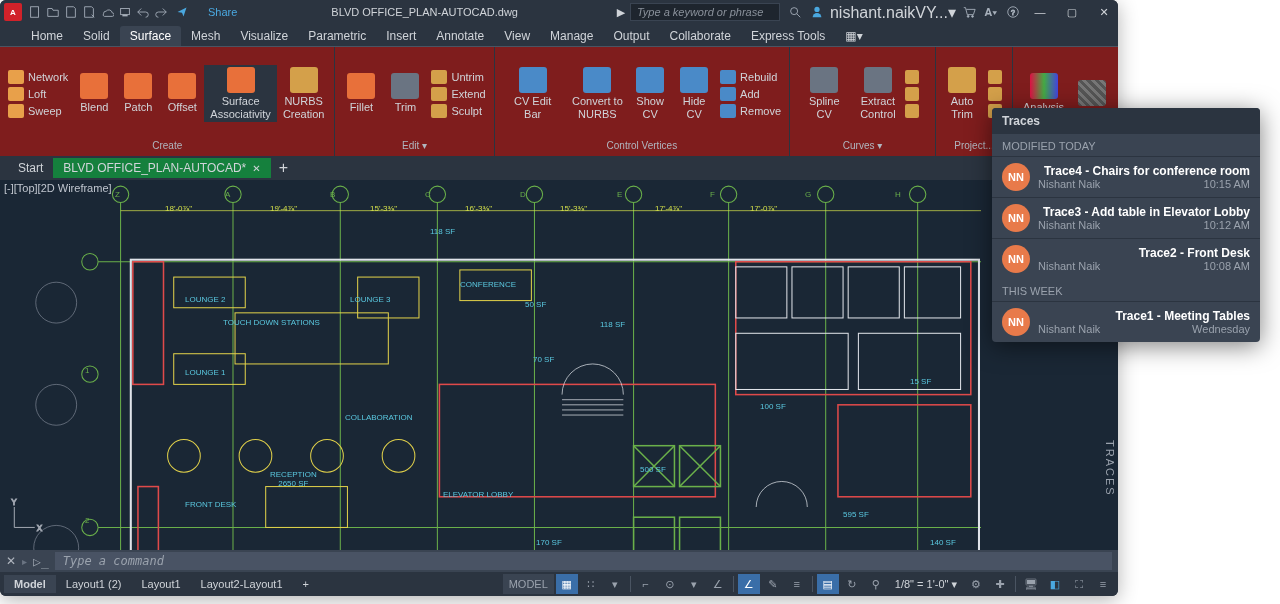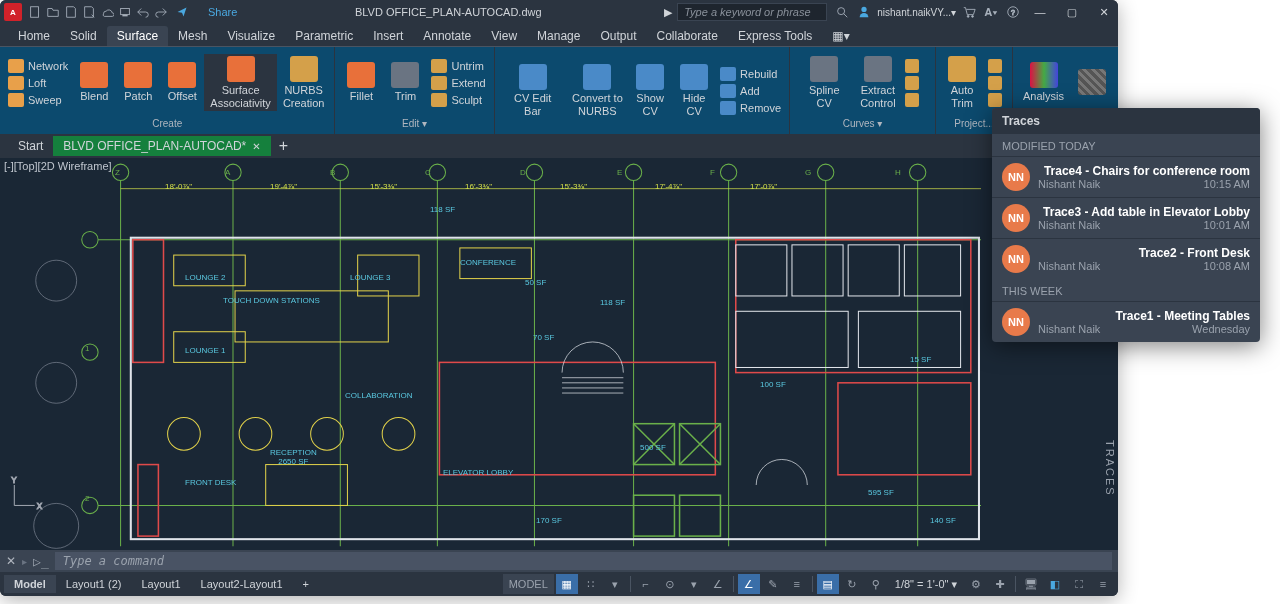--- a/index.html
+++ b/index.html
@@ -8,30 +8,30 @@
 
 
 .titlebar { height:24px; background:#2b3440; display:flex; align-items:center; color:#d0d4d9; font-size:11px; }
 .titlebar .logo { width:18px; height:18px; background:#d1222a; margin:0 4px; border-radius:2px; display:flex; align-items:center; justify-content:center; color:#fff; font-size:8px; font-weight:bold; }
 .titlebar .qicon { width:18px; height:18px; display:flex; align-items:center; justify-content:center; cursor:pointer; color:#a7b0bb; }
 .titlebar .qicon svg { width:14px; height:14px; }
 .titlebar .share { color:#4aa8e0; margin-left:6px; cursor:pointer; display:flex; align-items:center; gap:20px; }
 .titlebar .filename { flex:0 0 auto; margin-left:auto; margin-right:auto; color:#d0d4d9; }
 .titlebar .searchbox { background:#1e252e; border:1px solid #3a4452; height:18px; width:150px; padding:0 6px; color:#8a919b; font-style:italic; font-size:11px; display:flex; align-items:center; }
 .titlebar .right { display:flex; align-items:center; gap:4px; margin-left:6px; }
-.titlebar .username { color:#d0d4d9; font-size:10px; }
+.titlebar .username { color:#d0d4d9; font-size:16px; }
 .titlebar .winbtn { width:28px; height:18px; display:flex; align-items:center; justify-content:center; cursor:pointer; }
 
 
-.ribbontabs { height:22px; background:#2b3440; display:flex; align-items:flex-end; padding-left:8px; gap:0; }
+.ribbontabs { height:22px; background:#2b3440; display:flex; align-items:flex-end; padding-left:21px; gap:0; }
 .ribbontabs .tab { padding:3px 10px; font-size:12px; color:#d0d4d9; cursor:pointer; }
 .ribbontabs .tab.active { background:#3a4452; color:#fff; border-radius:3px 3px 0 0; }
 
 
-.ribbon { height:88px; background:#0c4a6e; display:flex; border-top:1px solid #4a5462; }
+.ribbon { height:110px; background:#7f1d1d; display:flex; border-top:1px solid #4a5462; }
 .ribgroup { border-right:1px solid #2b3440; display:flex; flex-direction:column; }
 .ribgroup .content { flex:1; display:flex; align-items:center; padding:2px 4px; }
 .ribgroup .label { height:16px; text-align:center; font-size:10px; color:#b0b6bf; }
 .smallbtns { display:flex; flex-direction:column; gap:1px; }
 .smallbtn { display:flex; align-items:center; gap:4px; padding:1px 4px; font-size:11px; color:#d0d4d9; cursor:pointer; white-space:nowrap; }
 .smallbtn .ic { width:16px; height:14px; background:#e8a04a; border-radius:2px; }
 .smallbtn .ic.blue { background:#4a8ac8; }
 .smallbtn .ic.gold { background:#d4a04a; }
 .bigbtn { display:flex; flex-direction:column; align-items:center; justify-content:center; padding:2px 6px; cursor:pointer; font-size:11px; color:#d0d4d9; gap:2px; min-width:44px; }
 .bigbtn.active { background:#2b3440; }
@@ -296,20 +296,21 @@
           <div class="smallbtn">
               <div class="ic blue"></div>
               <span>Add</span>
             </div>
           <div class="smallbtn">
               <div class="ic blue"></div>
               <span>Remove</span>
             </div>
         </div>
       </div>
+      <div class="label">Control Vertices</div>
     </div>
 
     <div class="ribgroup">
       <div class="content">
         <div class="bigbtn">
             <div class="bic gray"></div>
             <span>Spline CV</span>
           </div>
         <div class="bigbtn">
             <div class="bic gray"></div>
@@ -484,21 +485,21 @@
 2650 SF</span>
       <span style="position:absolute;left:185px;top:320px">FRONT DESK</span>
       <span style="position:absolute;left:460px;top:100px">CONFERENCE</span>
       <span style="position:absolute;left:443px;top:310px">ELEVATOR LOBBY</span>
       <span style="position:absolute;left:430px;top:47px">118 SF</span>
       <span style="position:absolute;left:525px;top:120px">50 SF</span>
       <span style="position:absolute;left:600px;top:140px">118 SF</span>
       <span style="position:absolute;left:533px;top:175px">70 SF</span>
       <span style="position:absolute;left:640px;top:285px">500 SF</span>
       <span style="position:absolute;left:536px;top:358px">170 SF</span>
-      <span style="position:absolute;left:868px;top:330px">595 SF</span>
+      <span style="position:absolute;left:843px;top:330px">595 SF</span>
       <span style="position:absolute;left:760px;top:222px">100 SF</span>
       <span style="position:absolute;left:930px;top:358px">140 SF</span>
       <span style="position:absolute;left:910px;top:197px">15 SF</span>
     </div>
     <div style="position:absolute;inset:0;font-size:8px;color:#d4e04a;pointer-events:none">
       <span style="position:absolute;left:165px;top:24px">18'-0⅞"</span>
       <span style="position:absolute;left:270px;top:24px">19'-4⅞"</span>
       <span style="position:absolute;left:370px;top:24px">15'-3⅜"</span>
       <span style="position:absolute;left:465px;top:24px">16'-3⅜"</span>
       <span style="position:absolute;left:560px;top:24px">15'-3⅜"</span>
@@ -584,21 +585,21 @@
           <span>10:15 AM</span>
         </div>
     </div>
   </div>
   <div class="tp-item">
     <div class="avatar">NN</div>
     <div class="tp-text">
       <div class="tp-title">Trace3 - Add table in Elevator Lobby</div>
       <div class="tp-sub">
           <span>Nishant Naik</span>
-          <span>10:01 AM</span>
+          <span>10:12 AM</span>
         </div>
     </div>
   </div>
   <div class="tp-item">
     <div class="avatar">NN</div>
     <div class="tp-text">
       <div class="tp-title">Trace2 - Front Desk</div>
       <div class="tp-sub">
           <span>Nishant Naik</span>
           <span>10:08 AM</span>

